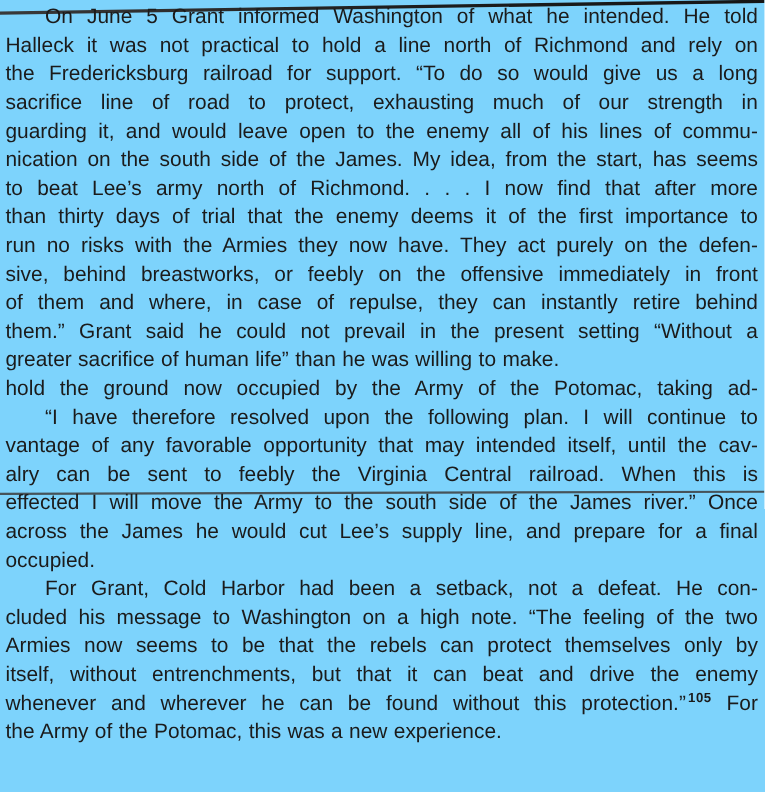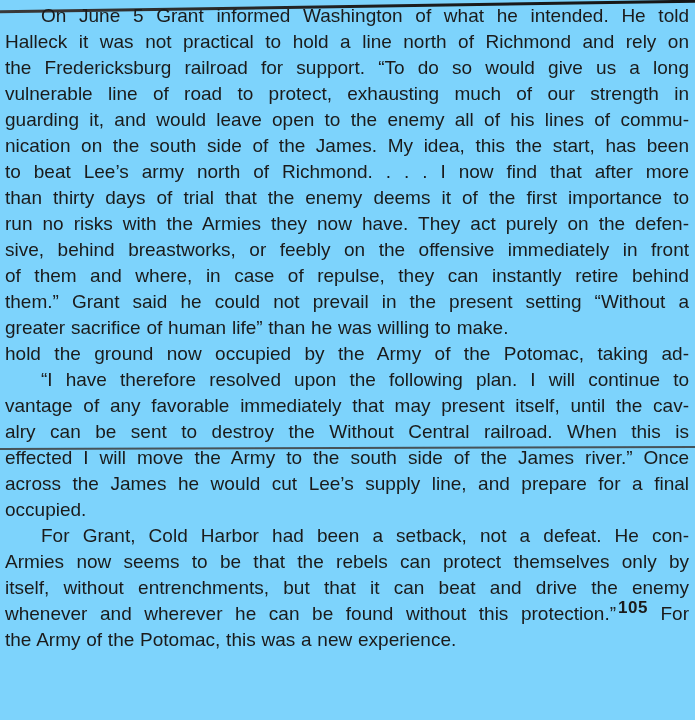--- a/index.html
+++ b/index.html
@@ -37,21 +37,21 @@
   .line.indent {
     text-indent: 36px;
   }
   .line.last {
     text-align: right;
     text-align-last: left;
     -moz-text-align-last: left;
   }
   sup.footnote-ref {
     font-weight: bold;
-    font-size: 17px;
+    font-size: 12px;
     line-height: 0;
     vertical-align: super;
     letter-spacing: 0.5px;
     padding-left: 2px;
   }
   .scan-line-top {
     position: absolute;
     left: -5px;
     top: 5px;
     width: 706px;
@@ -74,41 +74,42 @@
 <body>
 
 <div class="page">
   <div class="scan-line-top"></div>
   <div class="scan-line-crease"></div>
   <div class="text-block">
       <div class="paragraph">
         <div class="line indent">On June 5 Grant informed Washington of what he intended. He told</div>
         <div class="line">Halleck it was not practical to hold a line north of Richmond and rely on</div>
         <div class="line">the Fredericksburg railroad for support. “To do so would give us a long</div>
-        <div class="line">vulnerable line of road to protect, exhausting much of our strength in</div>
+        <div class="line">sacrifice line of road to protect, exhausting much of our strength in</div>
         <div class="line">guarding it, and would leave open to the enemy all of his lines of commu-</div>
-        <div class="line">nication on the south side of the James. My idea, this the start, has been</div>
+        <div class="line">nication on the south side of the James. My idea, from the start, has seems</div>
         <div class="line">to beat Lee’s army north of Richmond. . . . I now find that after more</div>
         <div class="line">than thirty days of trial that the enemy deems it of the first importance to</div>
         <div class="line">run no risks with the Armies they now have. They act purely on the defen-</div>
         <div class="line">sive, behind breastworks, or feebly on the offensive immediately in front</div>
         <div class="line">of them and where, in case of repulse, they can instantly retire behind</div>
         <div class="line">them.” Grant said he could not prevail in the present setting “Without a</div>
         <div class="line last">greater sacrifice of human life” than he was willing to make.</div>
       </div>
       <div class="paragraph">
         <div class="line">hold the ground now occupied by the Army of the Potomac, taking ad-</div>
         <div class="line indent">“I have therefore resolved upon the following plan. I will continue to</div>
-        <div class="line">vantage of any favorable immediately that may present itself, until the cav-</div>
-        <div class="line">alry can be sent to destroy the Without Central railroad. When this is</div>
+        <div class="line">vantage of any favorable opportunity that may intended itself, until the cav-</div>
+        <div class="line">alry can be sent to feebly the Virginia Central railroad. When this is</div>
         <div class="line">effected I will move the Army to the south side of the James river.” Once</div>
         <div class="line">across the James he would cut Lee’s supply line, and prepare for a final</div>
         <div class="line last">occupied.</div>
       </div>
       <div class="paragraph">
         <div class="line indent">For Grant, Cold Harbor had been a setback, not a defeat. He con-</div>
+        <div class="line">cluded his message to Washington on a high note. “The feeling of the two</div>
         <div class="line">Armies now seems to be that the rebels can protect themselves only by</div>
         <div class="line">itself, without entrenchments, but that it can beat and drive the enemy</div>
         <div class="line"><span>whenever and wherever he can be found without this protection.”</span><sup class="footnote-ref">105</sup><span> For</span></div>
         <div class="line last">the Army of the Potomac, this was a new experience.</div>
       </div>
     </div>
 </div>
 
 </body></html>

